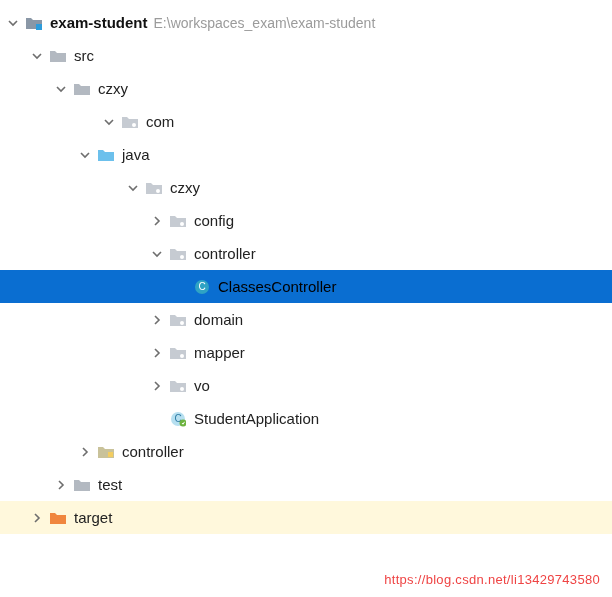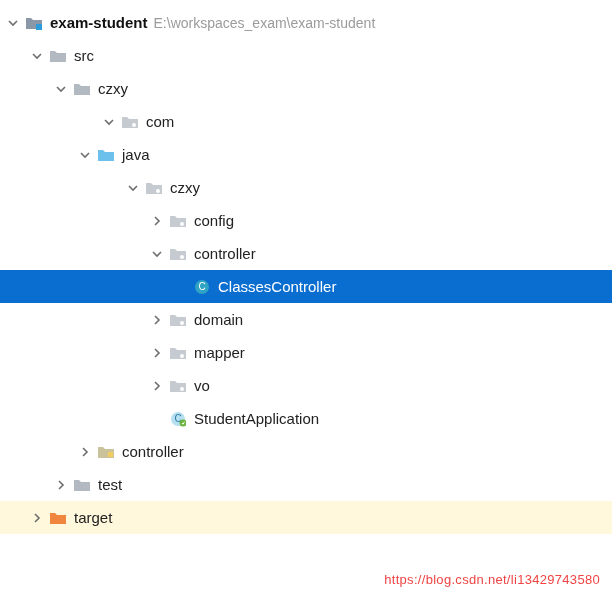--- a/index.html
+++ b/index.html
@@ -36,21 +36,21 @@
   .arrow.blank { visibility: hidden; }
   .ico {
     width: 20px; height: 18px;
     display: inline-flex; align-items: center; justify-content: center;
     margin-right: 6px;
     flex-shrink: 0;
   }
   .label { font-weight: 400; }
   .label.bold { font-weight: 700; color: #111; }
   .hint { color: #9b9b9b; margin-left: 6px; font-size: 14px; }
-  .row.sel .label { color: #ffffff; }
+  .row.sel .label { color: #000000; }
   .watermark {
     position: absolute;
     right: 12px; bottom: 10px;
     color: #ef4444;
     font-size: 13px;
     letter-spacing: 0.3px;
     pointer-events: none;
   }
 </style>
 </head>

